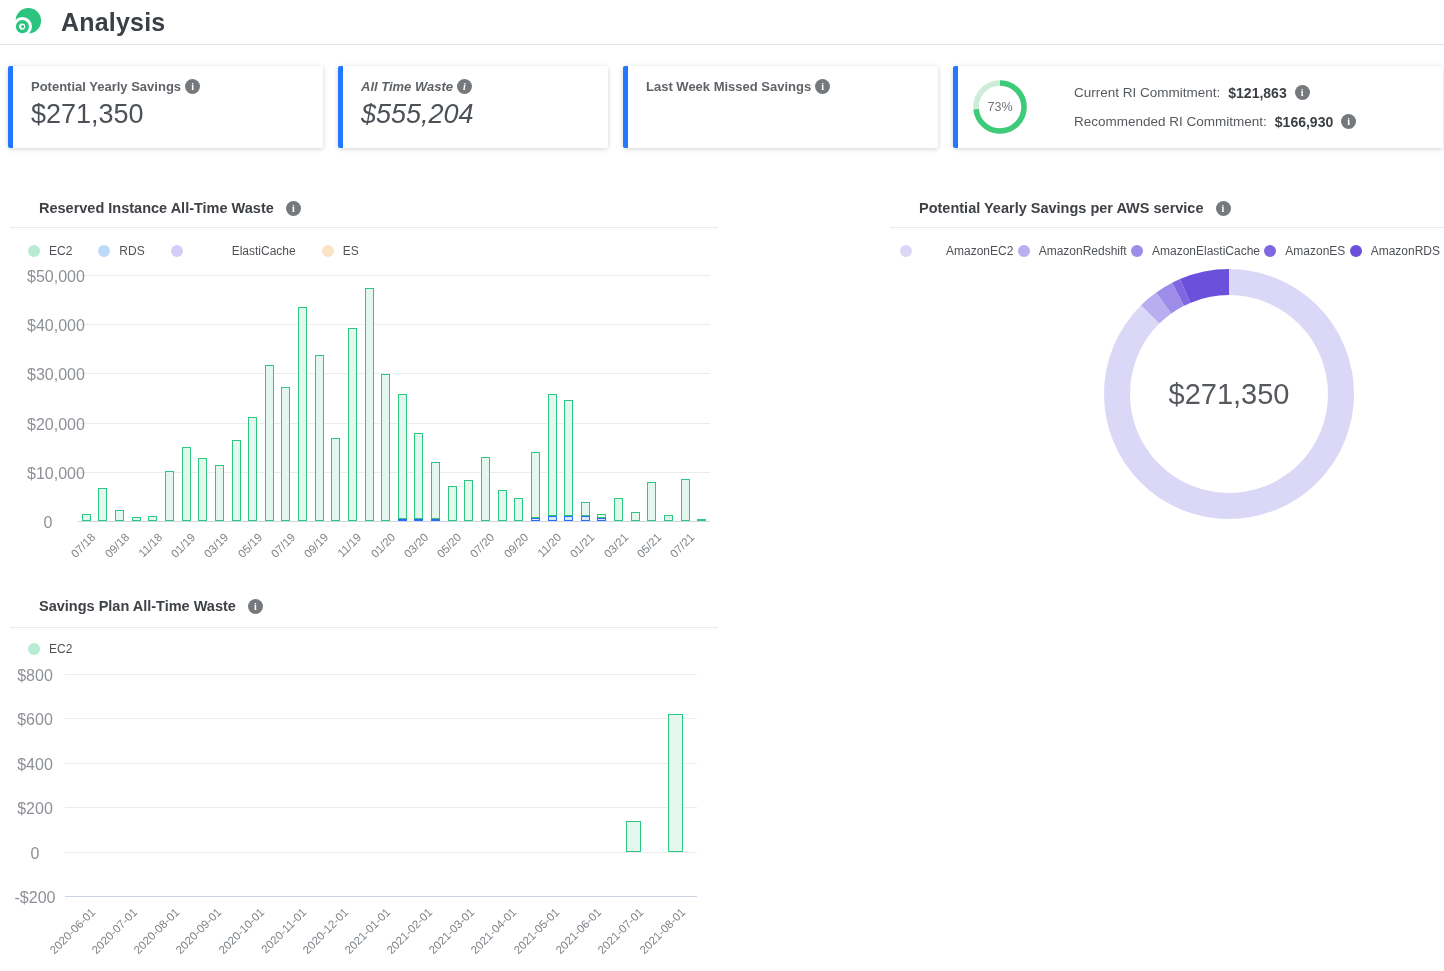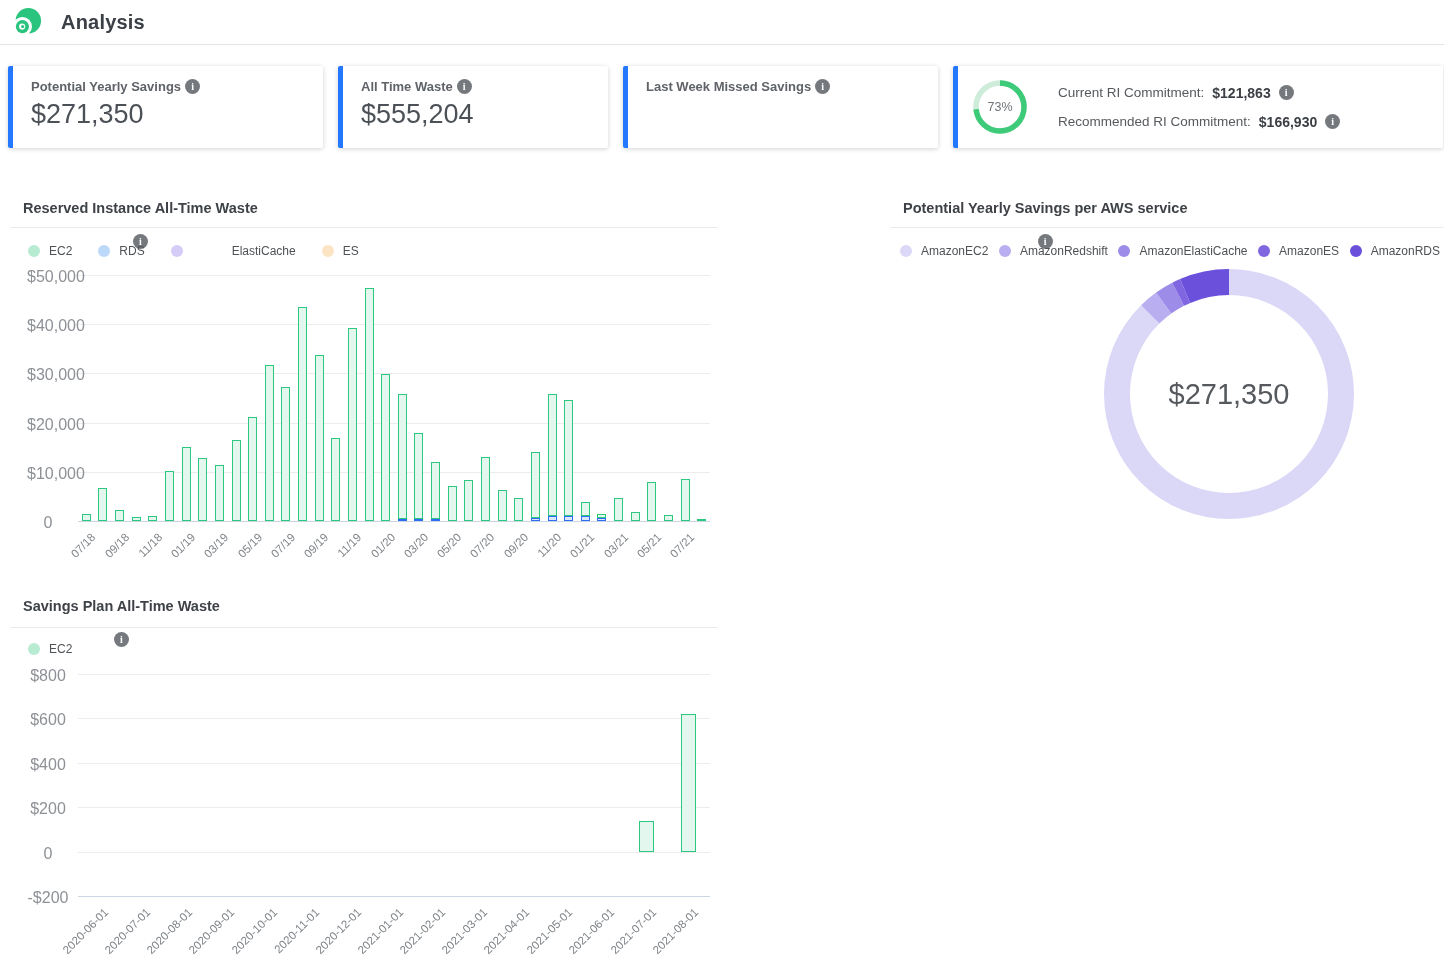--- a/index.html
+++ b/index.html
@@ -4,43 +4,43 @@
 <style>
   * { margin:0; padding:0; box-sizing:border-box; }
   html,body { background:#fff; }
   body { font-family:"Liberation Sans","DejaVu Sans",sans-serif; color:#3e4247; }
   .page { position:relative; width:1444px; height:971px; background:#fff; overflow:hidden; }
 
   
   .header { position:absolute; top:0; left:0; right:0; height:45px; border-bottom:1px solid #e4e4e4;
             display:flex; align-items:center; padding-left:10px; gap:18px; }
   .logo { width:33px; height:31px; }
-  .app-title { font-size:20px; font-weight:700; color:#3b4046; letter-spacing:.2px; }
+  .app-title { font-size:25px; font-weight:700; color:#3b4046; letter-spacing:.2px; }
 
   
   .cards { position:absolute; top:66px; left:8px; display:flex; gap:15px; }
   .card { background:#fff; border-left:5px solid #2478ff; border-radius:2px; height:82px;
           box-shadow:0 1px 5px rgba(0,0,0,.18); padding:13px 18px; }
   .card-label-row { display:flex; align-items:center; gap:4px; font-size:13px; font-weight:700; color:#5f6368; }
   .card-value { font-size:27px; color:#4c5157; margin-top:5px; font-weight:400; }
   .info { display:inline-flex; align-items:center; justify-content:center; width:15px; height:15px;
           border-radius:50%; background:#75797d; color:#fff; font-size:10px; font-weight:700;
           font-family:"Liberation Serif","DejaVu Serif",serif; flex:0 0 auto; cursor:pointer; }
-  .card1 { width:315px; } .card2 { width:270px; } .card3 { width:315px; }
+  .card1 { width:315px; } .card2 { width:270px;font-style:italic; } .card3 { width:315px; }
   .card4 { width:490px; display:flex; align-items:center; gap:30px; padding:10px 14px; }
   .gauge { position:relative; width:56px; height:56px; flex:0 0 auto; }
   .gauge-text { position:absolute; inset:0; display:flex; align-items:center; justify-content:center;
                 font-size:12.5px; color:#6f7478; }
   .ri-rows { display:flex; flex-direction:column; gap:13px; }
-  .ri-row { display:flex; align-items:center; gap:8px; font-size:13.5px; color:#565a5e; }
+  .ri-row { display:flex; align-items:center; gap:8px; font-size:13.5px; color:#565a5e;margin-left:16px; }
   .ri-row b { color:#3b3f44; font-size:14px; }
 
   
   .panel { position:absolute; }
-  .panel-title-row { position:absolute; left:13px; top:4px; display:flex; align-items:center; gap:18px;flex-direction:column; }
+  .panel-title-row { position:absolute; left:29px; top:4px; display:flex; align-items:center; gap:12px; }
   .panel-title { font-size:14.5px; font-weight:700; color:#3e4247; }
   .divider { position:absolute; left:0; right:0; height:1px; background:#ebebeb; }
   .legend { position:absolute; display:flex; align-items:center; }
   .legend-item { display:inline-flex; align-items:center; gap:9px; font-size:12px; color:#4e5256; cursor:pointer; }
   .legend-dot { width:12px; height:12px; border-radius:50%; display:inline-block; }
 
   .barchart { position:absolute; }
   .gridline { position:absolute; left:0; right:0; height:1px; background:#ececec; }
   .gridline.baseline { background:#ccd5e3; }
   .ytick { position:absolute; right:calc(100% + 9px); width:70px; text-align:center;
@@ -220,21 +220,21 @@
 
   <section class="panel" style="left:890px; top:196px; width:554px; height:340px;">
     <div class="panel-title-row">
       <h2 class="panel-title">Potential Yearly Savings per AWS service</h2>
       <span class="info">i</span>
     </div>
     <div class="divider" style="top:31px;"></div>
     <div class="legend" style="left:10px; right:4px; top:42px; height:26px; justify-content:space-between;">
         <span class="legend-item">
           <i class="legend-dot" style="background: rgb(219, 216, 247);"></i>
-          <em style="font-style: normal;">AmazonEC2</em>
+          <em style="font-style: normal; margin-left: 25px;">AmazonEC2</em>
         </span>
         <span class="legend-item">
           <i class="legend-dot" style="background: rgb(185, 174, 239);"></i>
           <em style="font-style: normal;">AmazonRedshift</em>
         </span>
         <span class="legend-item">
           <i class="legend-dot" style="background: rgb(158, 140, 233);"></i>
           <em style="font-style: normal;">AmazonElastiCache</em>
         </span>
         <span class="legend-item">
@@ -263,21 +263,21 @@
       <h2 class="panel-title">Savings Plan All-Time Waste</h2>
       <span class="info">i</span>
     </div>
     <div class="divider" style="top:37px;"></div>
     <div class="legend" style="left:18px; top:46px; height:26px; gap:26px;">
         <span class="legend-item">
           <i class="legend-dot" style="background: rgb(183, 235, 210);"></i>
           <em style="font-style: normal;">EC2</em>
         </span>
       </div>
-    <div class="barchart" style="left:68px; top:84px; width:632px; height:222px;">
+    <div class="barchart" style="left:55px; top:84px; width:632px; height:222px;">
         <div class="gridline" style="top: 0px;"></div>
         <span class="ytick" style="top: 0px;">$800</span>
         <div class="gridline" style="top: 44.4px;"></div>
         <span class="ytick" style="top: 44.4px;">$600</span>
         <div class="gridline" style="top: 88.8px;"></div>
         <span class="ytick" style="top: 88.8px;">$400</span>
         <div class="gridline" style="top: 133.2px;"></div>
         <span class="ytick" style="top: 133.2px;">$200</span>
         <div class="gridline" style="top: 177.6px;"></div>
         <span class="ytick" style="top: 177.6px;">0</span>

